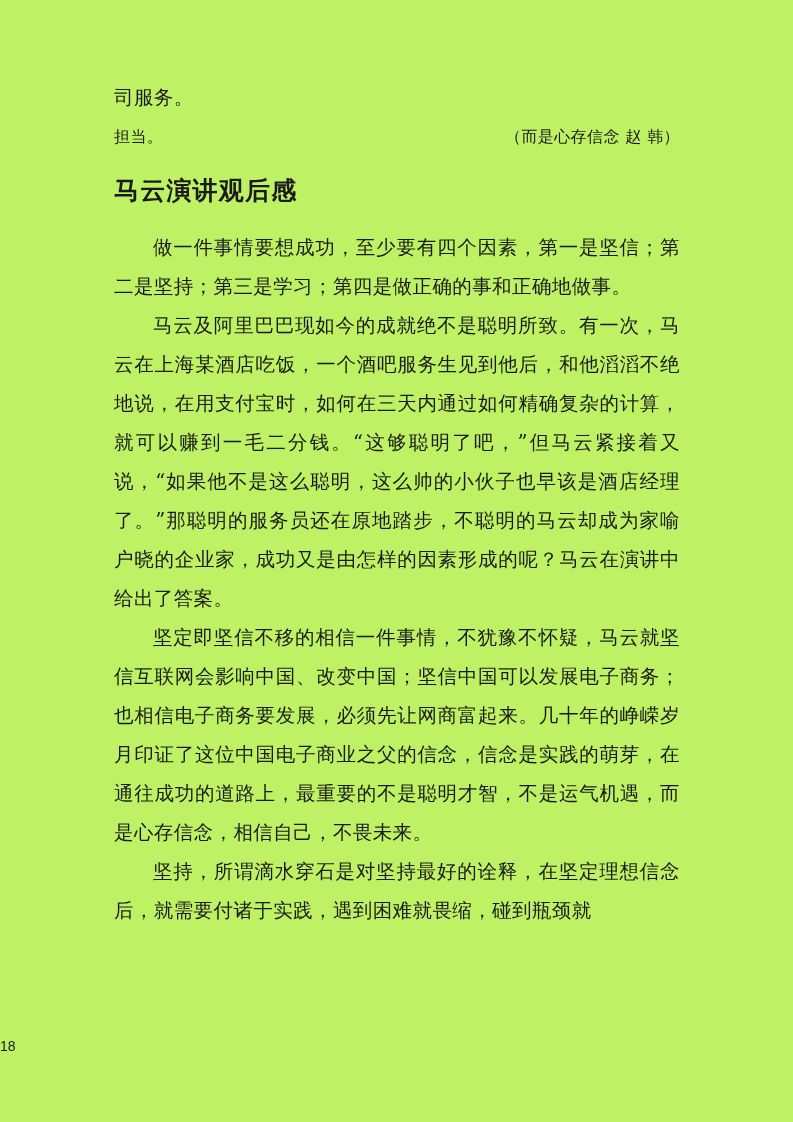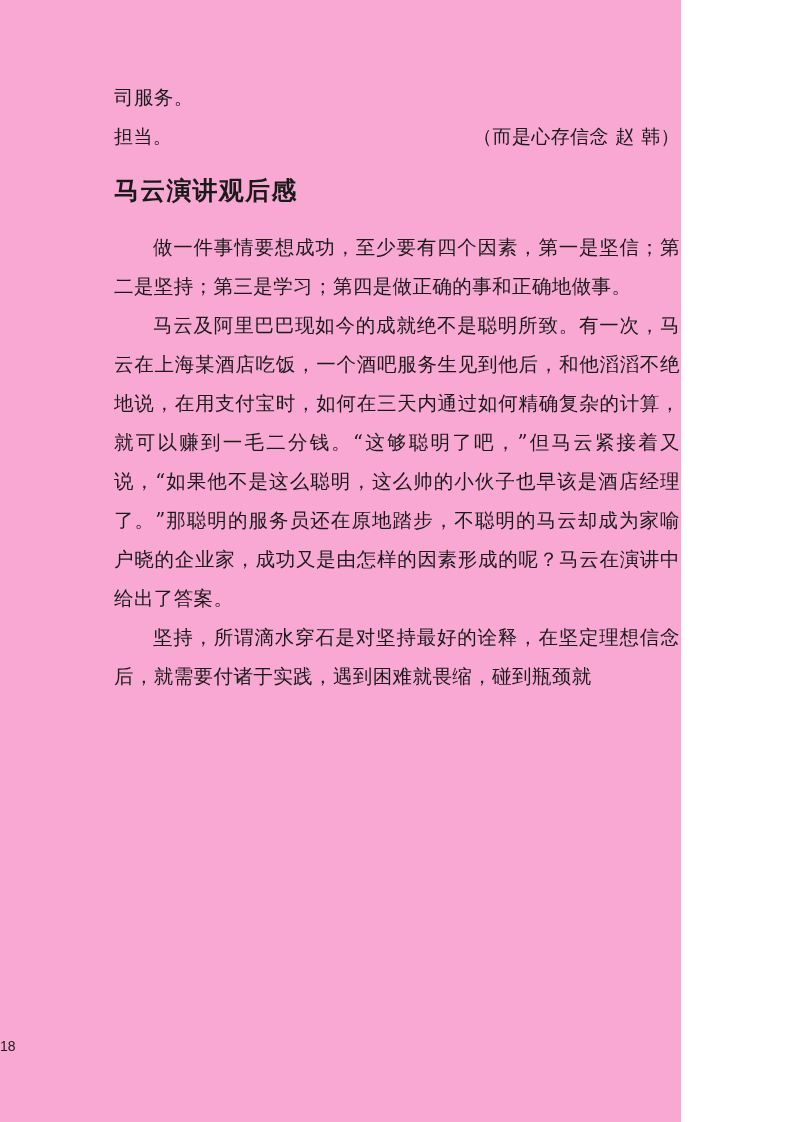--- a/index.html
+++ b/index.html
@@ -2,23 +2,23 @@
 <html><head>
 <meta charset="utf-8">
 <style>
   html, body {
     margin: 0;
     padding: 0;
     background: #ffffff;
   }
   .page {
     position: relative;
-    width: 681px;
+    width: 793px;
     height: 1122px;
-    background: #f9a8d4;
+    background: #bef264;
     box-sizing: border-box;
     overflow: hidden;
     font-family: "DejaVu Serif", "Liberation Serif", serif;
     color: #1a1a1a;
   }
   .content {
     position: absolute;
     left: 114px;
     top: 78px;
     width: 566px;
@@ -32,21 +32,21 @@
     margin: 0;
     font-family: "DejaVu Serif", "Liberation Serif", serif;
   }
   .indent {
     text-indent: 39px;
   }
   .row-split {
     display: flex;
     justify-content: space-between;
     align-items: baseline;
-    font-size: 19px;
+    font-size: 16px;
     line-height: 39px;
     letter-spacing: 0.4px;
   }
   .heading {
     text-align: left;
     font-size: 25px;
     line-height: 42px;
     font-weight: bold;
     letter-spacing: 1.2px;
     margin: 14px 0 16px 0;
@@ -80,20 +80,21 @@
       <span>担当。</span>
       <span class="nowrap-sig">（而是心存信念 赵 韩）</span>
     </div>
 
     <h1 class="heading">马云演讲观后感</h1>
 
     <p class="para indent">做一件事情要想成功，至少要有四个因素，第一是坚信；第二是坚持；第三是学习；第四是做正确的事和正确地做事。</p>
 
     <p class="para indent">马云及阿里巴巴现如今的成就绝不是聪明所致。有一次，马云在上海某酒店吃饭，一个酒吧服务生见到他后，和他滔滔不绝地说，在用支付宝时，如何在三天内通过如何精确复杂的计算，就可以赚到一毛二分钱。“这够聪明了吧，”但马云紧接着又说，“如果他不是这么聪明，这么帅的小伙子也早该是酒店经理了。”那聪明的服务员还在原地踏步，不聪明的马云却成为家喻户晓的企业家，成功又是由怎样的因素形成的呢？马云在演讲中给出了答案。</p>
 
+    <p class="para indent">坚定即坚信不移的相信一件事情，不犹豫不怀疑，马云就坚信互联网会影响中国、改变中国；坚信中国可以发展电子商务；也相信电子商务要发展，必须先让网商富起来。几十年的峥嵘岁月印证了这位中国电子商业之父的信念，信念是实践的萌芽，在通往成功的道路上，最重要的不是聪明才智，不是运气机遇，而是心存信念，相信自己，不畏未来。</p>
 
     <p class="para indent">坚持，所谓滴水穿石是对坚持最好的诠释，在坚定理想信念后，就需要付诸于实践，遇到困难就畏缩，碰到瓶颈就</p>
 
   </div>
 
   <div class="page-number">18</div>
 
 </div>
 
 </body></html>

